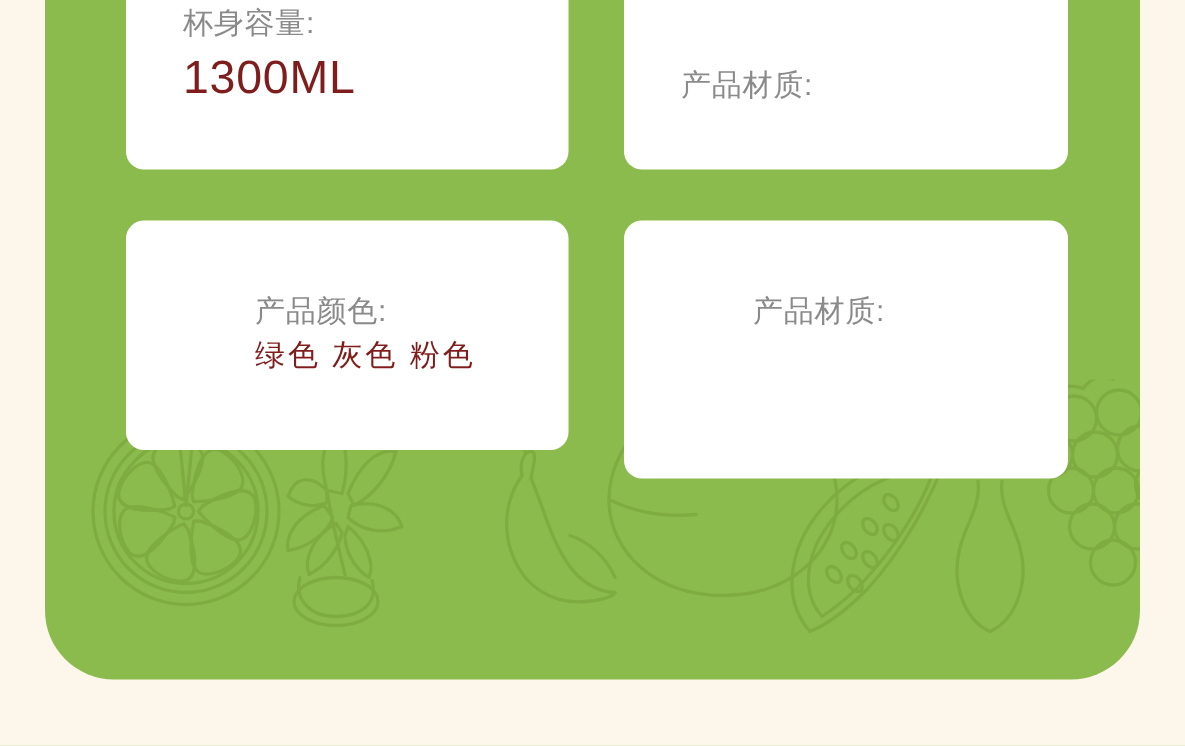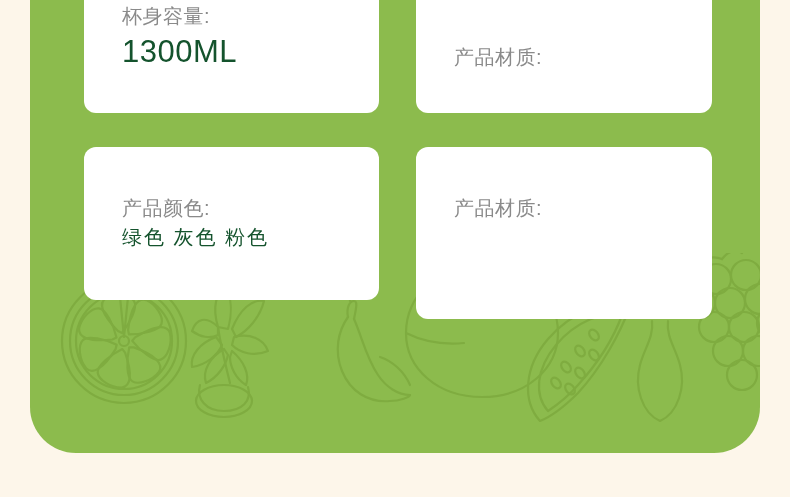--- a/index.html
+++ b/index.html
@@ -42,32 +42,32 @@
   #card-material  { left:416px; top:147px; width:296px; height:172px; }
 
   .card-inner {
     position:absolute;
     left:38px;
     right:14px;
   }
   #card-capacity .card-inner,
   #card-charging .card-inner { bottom:41px; }
   #card-color .card-inner,
-  #card-material .card-inner { top:47px; }
+  #card-material .card-inner { top:47px;margin-left:48px; }
 
   .spec-label {
     font-size:20px;
     color:#8A8A8A;
     line-height:1.45;
     letter-spacing:0.5px;
     white-space:nowrap;
   }
   .spec-value {
     font-size:31px;
-    color:#14532d;
+    color:#7f1d1d;
     line-height:1.25;
     letter-spacing:0.5px;
     white-space:nowrap;
     margin-top:2px;
   }
   .spec-value.cjk { letter-spacing:2px; font-size:20px; }
 </style>
 </head>
 <body>
 

